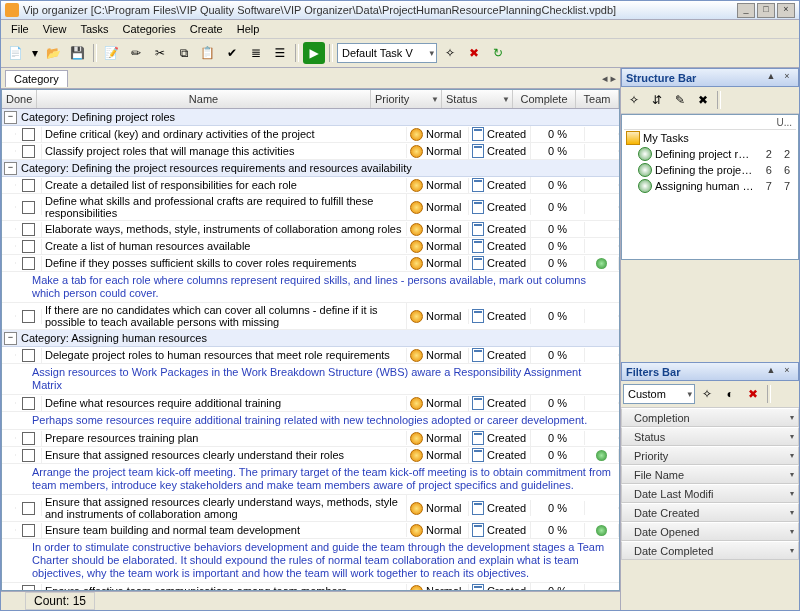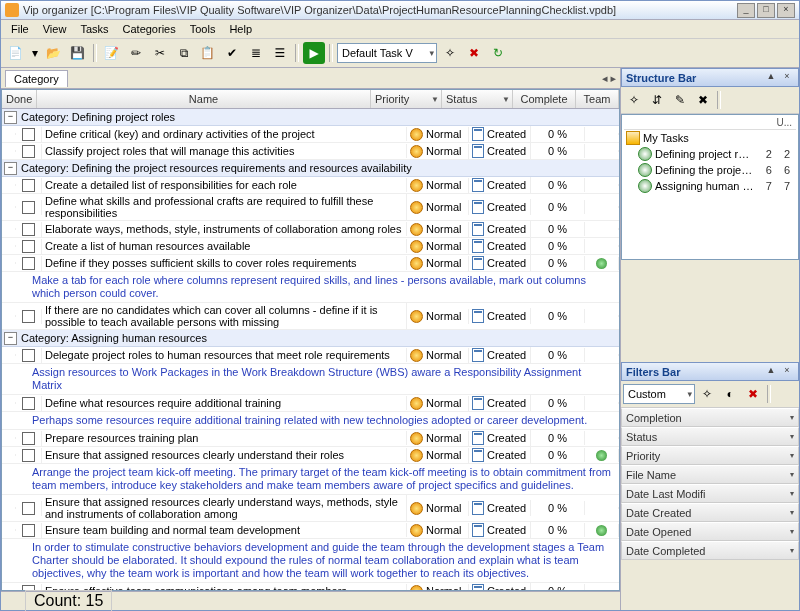--- a/index.html
+++ b/index.html
@@ -49,23 +49,23 @@
 .catrow .catlbl{padding-left:2px}
 .row{display:flex;border-bottom:1px solid #eee;min-height:16px;align-items:center;font-size:11px}
 .row>div{border-right:1px solid #eee;padding:1px 3px;box-sizing:border-box;display:flex;align-items:center;gap:3px}
 .chk{width:11px;height:11px;border:1px solid #666;background:#fff}
 .ic-prio{width:11px;height:11px;border-radius:50%;background:radial-gradient(#ffe27a,#e88b00);border:1px solid #b56a00;flex-shrink:0}
 .ic-stat{width:10px;height:12px;background:#fff;border:1px solid #4a7ab5;position:relative;flex-shrink:0}
 .ic-stat::after{content:"";position:absolute;top:1px;left:1px;right:1px;height:2px;background:#4a7ab5}
 .ic-info{width:11px;height:11px;border-radius:50%;background:radial-gradient(#9fe89f,#2a8a2a);flex-shrink:0}
 .note{color:#2a3fbd;padding:2px 6px 2px 30px;border-bottom:1px solid #eee;font-size:11px;line-height:13px}
 .filtbody{background:#ece9d8;flex:1;overflow:auto}
-.frow{height:17px;border:1px solid #ccc;border-top-color:#fff;background:linear-gradient(#f6f6f6,#e4e4e4);display:flex;align-items:center;padding:0 4px;font-size:11px;color:#333;position:relative}
+.frow{height:17px;border:1px solid #ccc;border-top-color:#fff;background:linear-gradient(#f6f6f6,#e4e4e4);display:flex;align-items:center;padding:0 12px;font-size:11px;color:#333;position:relative}
 .frow::after{content:"▾";position:absolute;right:4px;font-size:8px;color:#555}
-.statusbar{height:18px;background:#ece9d8;border-top:1px solid #aab;display:flex;align-items:center;padding:0 6px;font-size:16px}
+.statusbar{height:18px;background:#ece9d8;border-top:1px solid #aab;display:flex;align-items:center;padding:0 6px;font-size:12px}
 .statusbar .seg{border:1px solid #ccc;padding:1px 8px;margin-left:18px}
 </style>
 </head>
 <body>
 
 <div class="window">
 
   <div class="titlebar">
     <div class="tb-icon"></div>
     <span>Vip organizer [C:\Program Files\VIP Quality Software\VIP Organizer\Data\ProjectHumanResourcePlanningChecklist.vpdb]</span>
@@ -74,21 +74,21 @@
       <div class="tb-btn">□</div>
       <div class="tb-btn">×</div>
     </div>
   </div>
 
   <div class="menubar">
     <span>File</span>
     <span>View</span>
     <span>Tasks</span>
     <span>Categories</span>
-    <span>Tools</span>
+    <span>Create</span>
     <span>Help</span>
   </div>
 
   <div class="toolbar">
     <div class="tbtn">📄</div>
     <div class="tbtn" style="width:10px">▾</div>
     <div class="tbtn">📂</div>
     <div class="tbtn">💾</div>
     <div class="tsep"></div>
     <div class="tbtn">📝</div>

